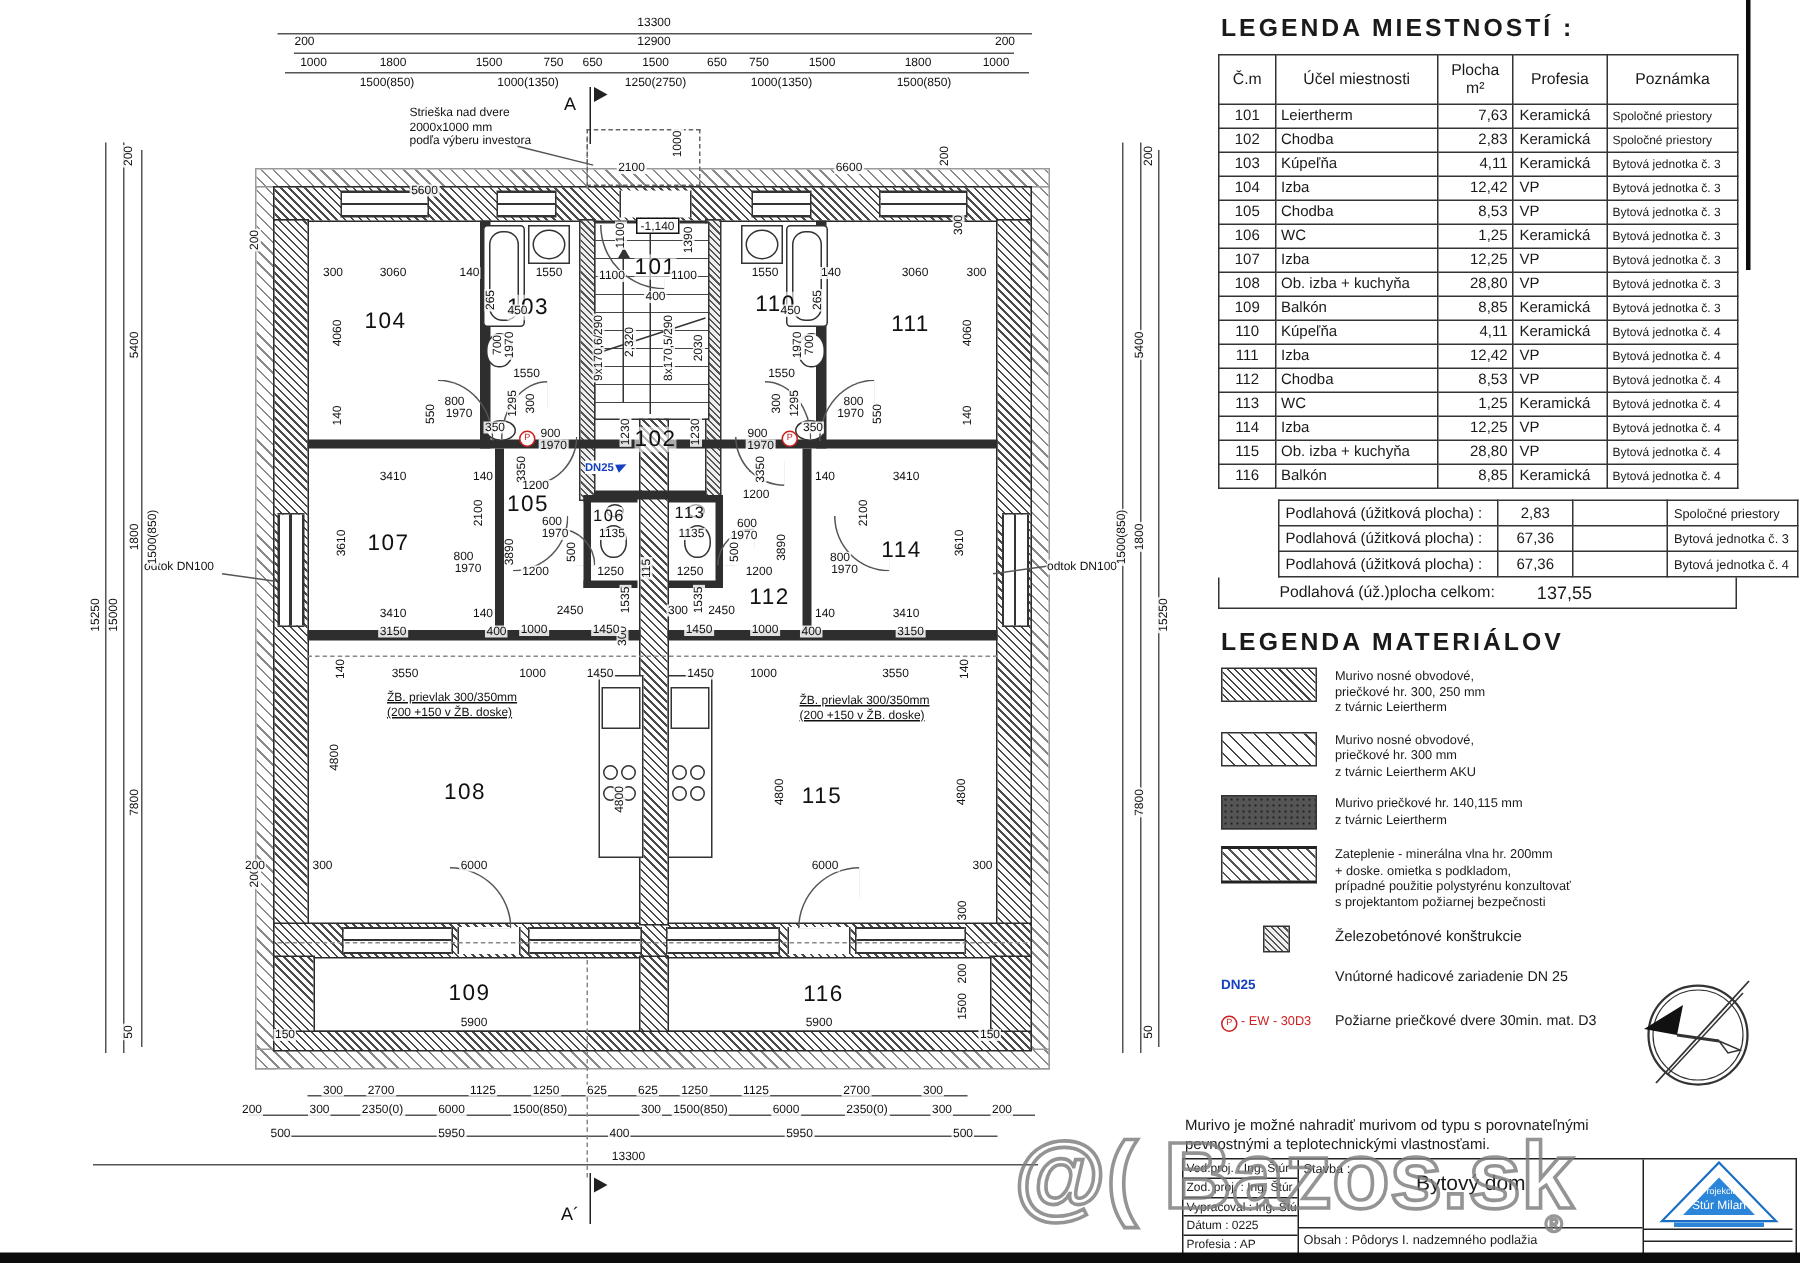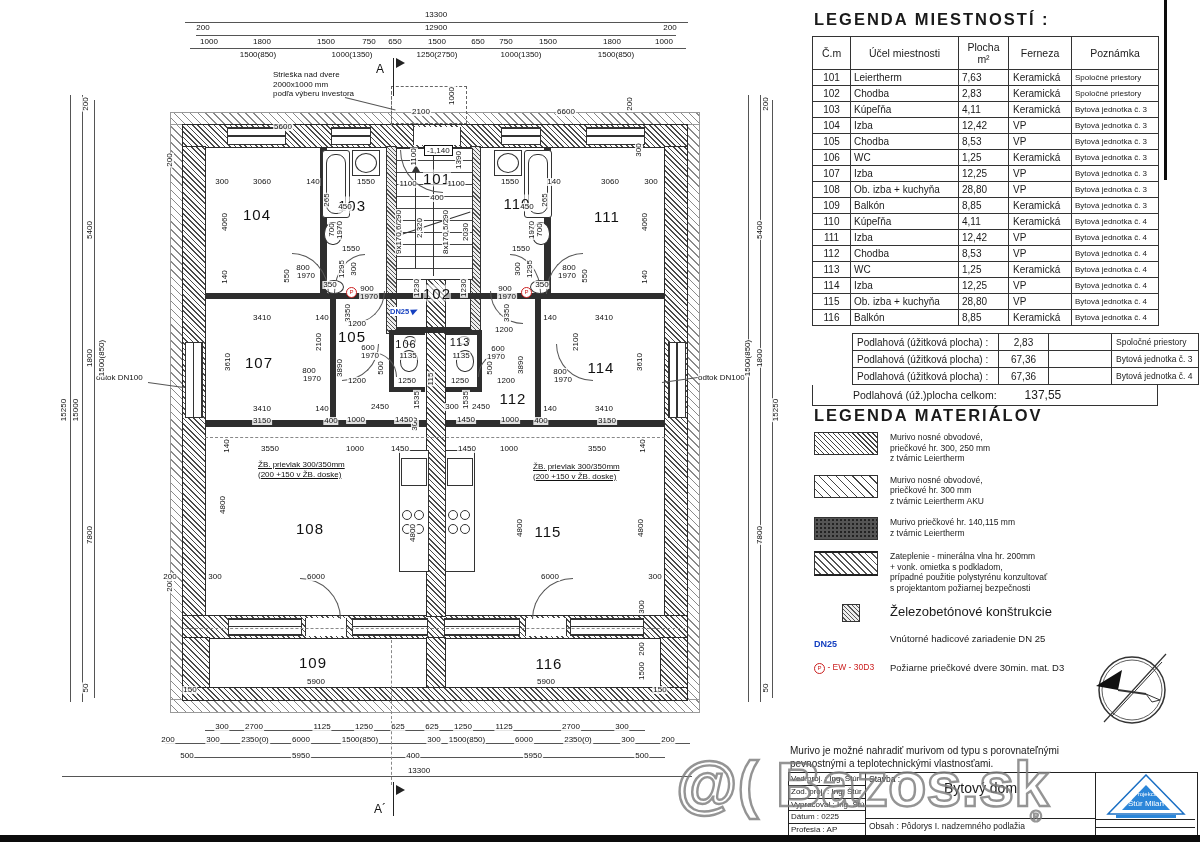--- a/index.html
+++ b/index.html
@@ -61,33 +61,33 @@
   .canopy{position:absolute;border:1px dashed #666;}
   .leader{position:absolute;border-top:1px solid #555;height:0;transform-origin:left center;}
   
   .panel{position:absolute;left:812px;top:10px;width:346px;}
   .lg-title{font-size:16.5px;font-weight:bold;letter-spacing:2px;margin:0 0 7px 2px;}
   table.rooms{border-collapse:collapse;table-layout:fixed;width:346px;}
   table.rooms th,table.rooms td{border:1px solid #333;font-weight:normal;overflow:hidden;white-space:nowrap;}
   table.rooms th{font-size:10.5px;height:30px;white-space:pre-line;}
   table.rooms td{font-size:10px;height:15px;padding:0 3px;}
   table.rooms td:nth-child(1){text-align:center;padding:0;}
-  table.rooms td:nth-child(3){text-align:left;}
+  table.rooms td:nth-child(3){text-align:right;}
   table.rooms td:nth-child(4){padding-left:4px;}
   table.rooms td:nth-child(5){font-size:8px;padding-left:3px;}
   col.c1{width:38px}col.c2{width:108px}col.c3{width:50px}col.c4{width:63px}col.c5{width:87px}
   table.summary{border-collapse:collapse;table-layout:fixed;width:346px;margin-top:7px;margin-left:40px;}
   table.summary td{border:1px solid #333;font-size:10px;height:16px;padding:0 4px;white-space:nowrap;overflow:hidden;}
   table.summary td.v{text-align:center;}
   table.summary td.n{font-size:8.5px;}
   .total-row{border:1px solid #333;border-top:none;width:344px;height:20px;display:flex;align-items:center;font-size:10.5px;}
   .total-row .tl1{padding-left:40px;}
   .total-row .tv{margin-left:28px;font-size:12px;}
   .free-notes{margin:11px 0 0 2px;font-size:11px;line-height:15px;white-space:pre-line;}
-  .lg-title.mat{}
+  .lg-title.mat{margin-top:13px;}
   .mat-row{display:flex;margin:0 0 11px 2px;}
   .swcol{width:76px;flex:0 0 76px;}
   .sw{width:62px;height:21px;border:1px solid #333;}
   .sw.cross{background:repeating-linear-gradient(45deg,#fff 0 2.5px,#444 2.5px 3.5px),repeating-linear-gradient(-45deg,#fff 0 2.5px,#4447 2.5px 3.5px);}
   .sw.diag{background:repeating-linear-gradient(45deg,#fff 0 5px,#444 5px 6px);}
   .sw.dark{background:#555 radial-gradient(#222 30%,transparent 31%);background-size:4px 4px;}
   .sw.insw{background:repeating-linear-gradient(45deg,#fff 0 3.5px,#555 3.5px 4.6px);border-top:2px solid #222;border-bottom:2px solid #222;}
   .sw.zb{width:16px;height:16px;margin-left:28px;background:repeating-linear-gradient(45deg,#eee 0 2px,#555 2px 3px);}
   .mat-text{font-size:8.5px;line-height:10.5px;white-space:pre-line;}
   .sym-dn{font-size:9px;font-weight:bold;color:#1540c0;}
@@ -485,21 +485,21 @@
           <col class="c3">
           <col class="c4">
           <col class="c5">
         </colgroup>
       <thead>
         <tr>
           <th>Č.m</th>
           <th>Účel miestnosti</th>
           <th>Plocha
 m²</th>
-          <th>Ferneza</th>
+          <th>Profesia</th>
           <th>Poznámka</th>
         </tr>
       </thead>
       <tbody>
           <tr>
             <td>101</td>
             <td>Leiertherm</td>
             <td>7,63</td>
             <td>Keramická</td>
             <td>Spoločné priestory</td>
@@ -669,29 +669,29 @@
           <div class="sw dark"></div>
         </div>
       <div class="mat-text">Murivo priečkové hr. 140,115 mm
 z tvárnic Leiertherm</div>
     </div>
     <div class="mat-row">
       <div class="swcol">
           <div class="sw insw"></div>
         </div>
       <div class="mat-text">Zateplenie - minerálna vlna hr. 200mm
-+ vonk. omietka s podkladom,
++ doske. omietka s podkladom,
 prípadné použitie polystyrénu konzultovať
  s projektantom požiarnej bezpečnosti</div>
     </div>
     <div class="mat-row">
       <div class="swcol">
           <div class="sw zb"></div>
         </div>
-      <div class="mat-text" style="padding-top:3px;font-size:13px">Železobetónové konštrukcie</div>
+      <div class="mat-text" style="padding-top:3px;font-size:10px">Železobetónové konštrukcie</div>
     </div>
     <div class="mat-row">
       <div class="swcol"><span class="sym-dn">DN25</span></div>
       <div class="mat-text" style="padding-top:1px;font-size:9.5px">Vnútorné hadicové zariadenie DN 25</div>
     </div>
     <div class="mat-row">
       <div class="swcol sym-fire"><span class="fire-circ">P</span> <span>- EW - 30D3</span></div>
       <div class="mat-text" style="padding-top:1px;font-size:9.5px">Požiarne priečkové dvere 30min. mat. D3</div>
     </div>
   </div>

